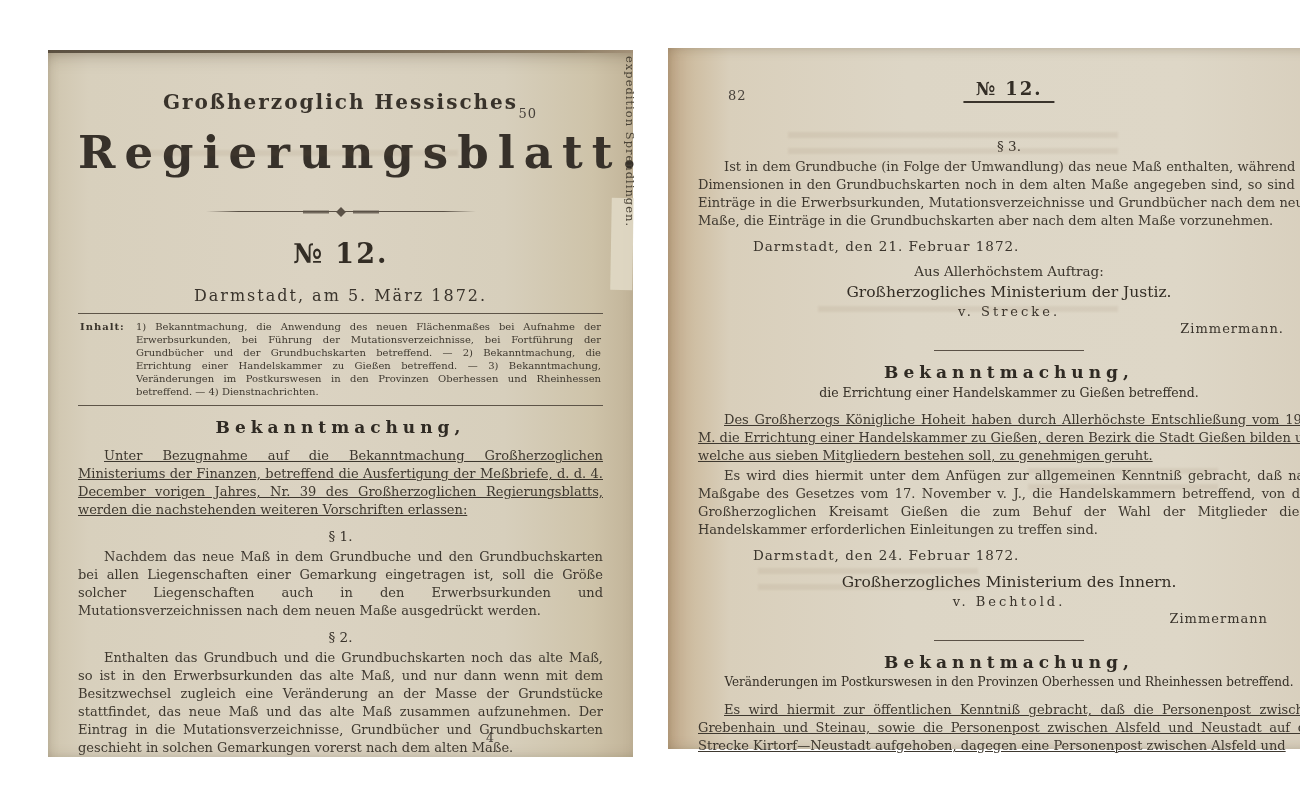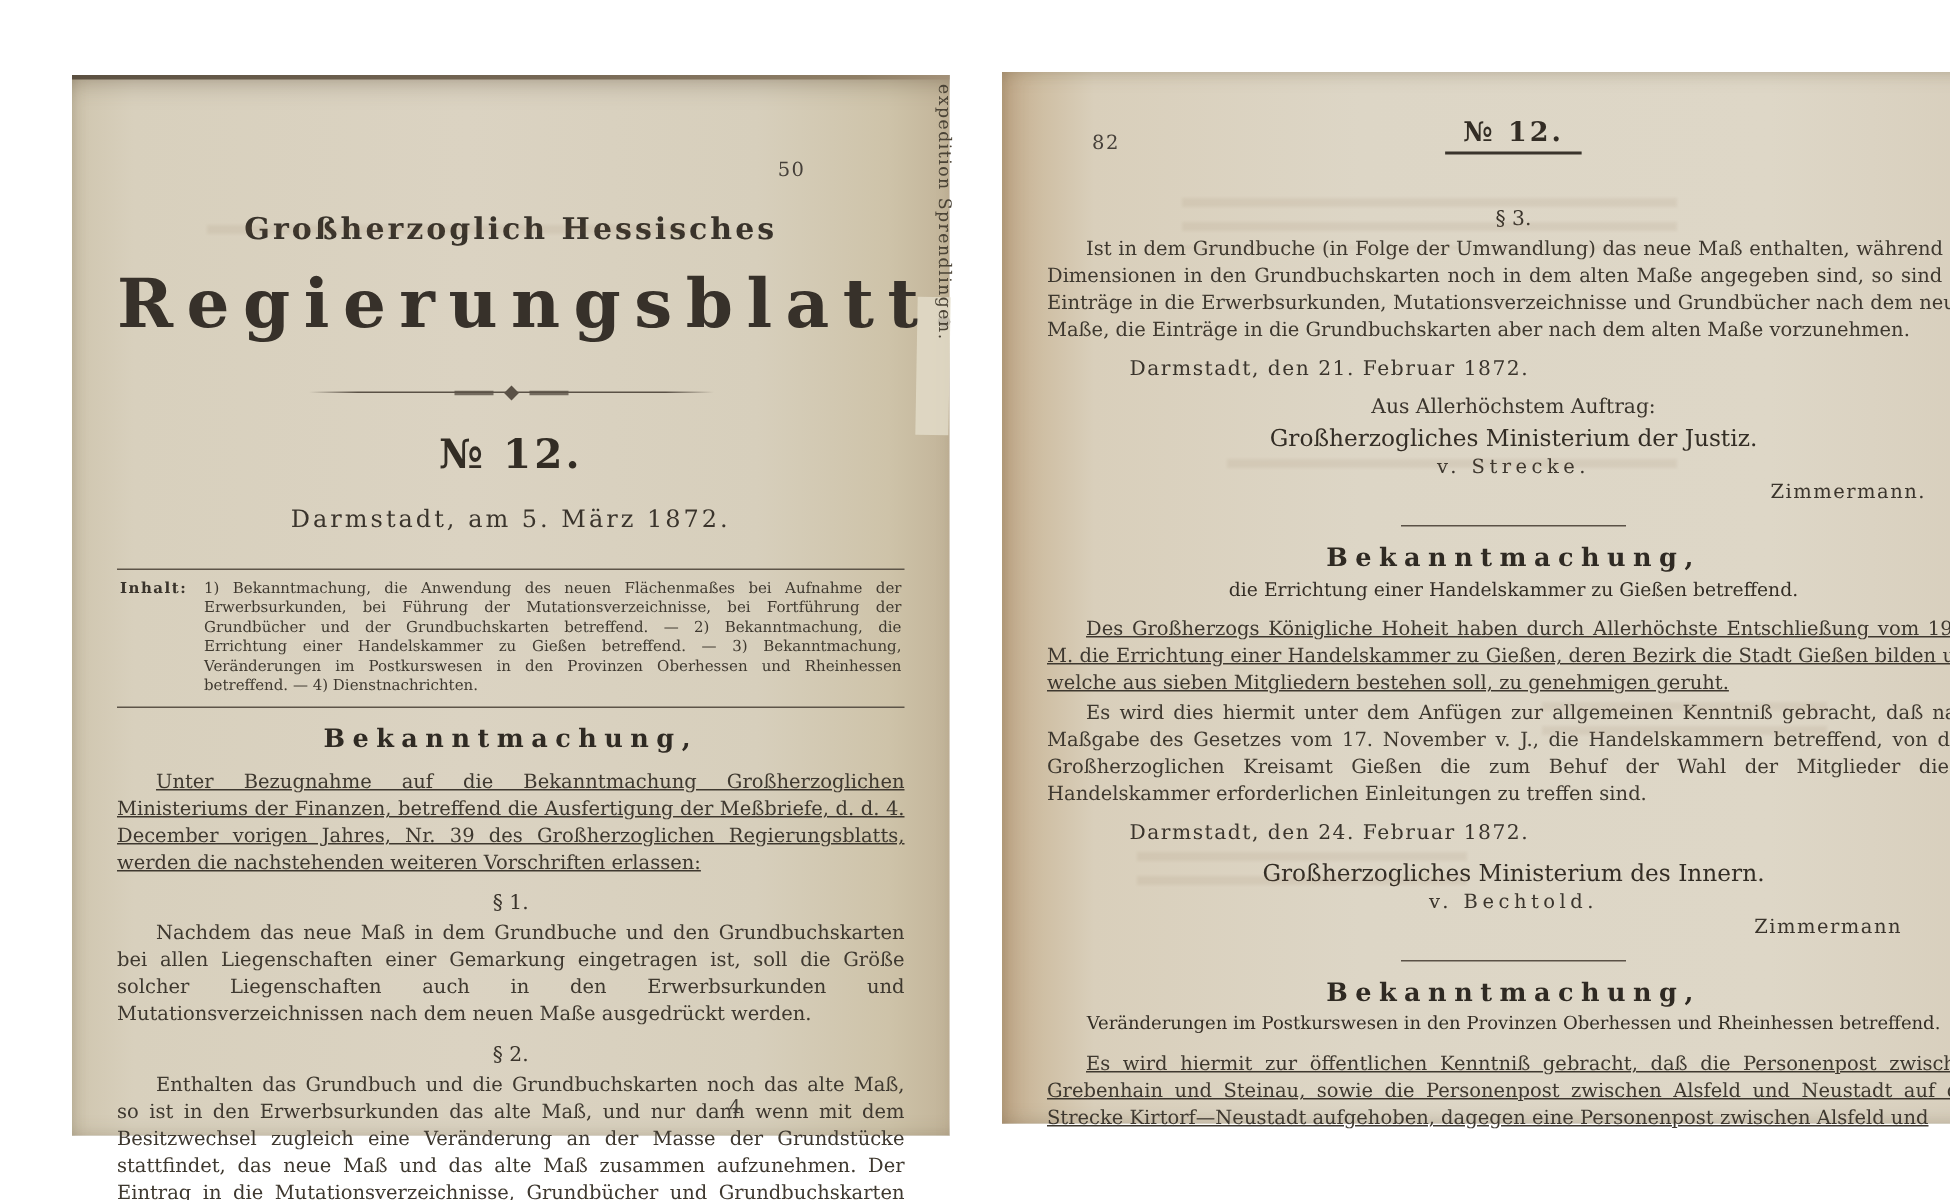--- a/index.html
+++ b/index.html
@@ -35,42 +35,42 @@
   }
 
   
   .body-text { font-size:13px; line-height:18px; text-align:justify; color:#3e382f; }
   .indent { text-indent:26px; }
 
   
   .lp-content { position:relative; width:100%; height:100%; box-sizing:border-box; padding:0 30px; }
   .page-num-left { position:absolute; top:56px; right:96px; font-size:13px; letter-spacing:1px; color:#46403a; }
   .masthead-1 {
-    padding-top:90px; text-align:center;
+    padding-top:40px; text-align:center;
     font-size:20px; font-weight:bold; letter-spacing:2px; color:#39332b;
   }
   .masthead-2 {
     margin-top:12px; text-align:center;
     font-size:45px; font-weight:bold; letter-spacing:9px; color:#37312a;
   }
   .ornament { position:relative; width:270px; height:1px; margin:32px auto 0; background:linear-gradient(to right, rgba(80,70,55,0), #5a5146 12%, #5a5146 88%, rgba(80,70,55,0)); }
   .ornament .knot {
     position:absolute; left:50%; top:50%; width:7px; height:7px;
     transform:translate(-50%,-50%) rotate(45deg);
     background:#5a5146;
   }
   .ornament .knot-l, .ornament .knot-r {
     position:absolute; top:50%; width:26px; height:3px; transform:translateY(-50%);
     background:linear-gradient(to right,#5a5146,#5a5146); opacity:.8;
   }
   .ornament .knot-l { left:calc(50% - 38px); } .ornament .knot-r { left:calc(50% + 12px); }
   .issue-no { margin-top:26px; text-align:center; font-size:27px; font-weight:bold; letter-spacing:2px; color:#332d25;}
   .dateline-main { margin-top:17px; text-align:center; font-size:16px; letter-spacing:2px; color:#3a342c; }
   .inhalt-box {
-    margin-top:24px; padding:6px 2px 7px;
+    margin-top:8px; padding:6px 2px 7px;
     border-top:1px solid #5d5448; border-bottom:1px solid #5d5448;
     display:flex; gap:6px;
   }
   .inhalt-label { flex:0 0 50px; font-size:10px; font-weight:bold; letter-spacing:1px; color:#39332b; padding-top:1px;}
   .inhalt-text { flex:1; font-size:10px; line-height:13px; text-align:justify; color:#3e382f; }
   .sec-heading { margin-top:11px; text-align:center; font-size:17px; font-weight:bold; letter-spacing:5px; color:#2f2a23; }
   .sec-subtitle { margin-top:2px; text-align:center; font-size:12.5px; line-height:17px; font-weight:normal; color:#332d25; }
   .para-heading { margin-top:9px; margin-bottom:4px; text-align:center; font-size:13.5px; color:#3a342c; }
   .lp-intro { margin-top:10px;text-decoration:underline; }
   .sig-mark { position:absolute; left:438px; top:680px; font-size:12.5px; letter-spacing:2px; color:#46403a; }

